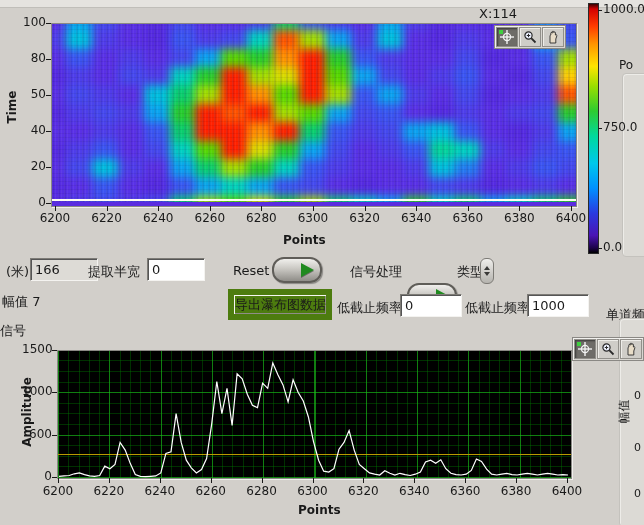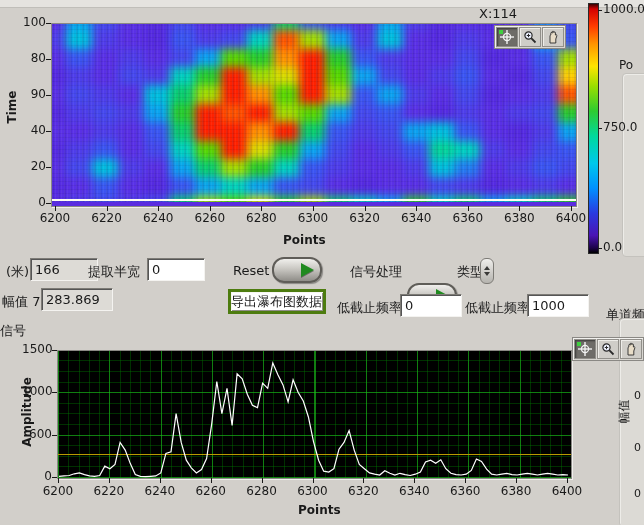--- a/index.html
+++ b/index.html
@@ -11,23 +11,23 @@
   .tick-lbl{font-size:12px;white-space:nowrap;}
   .axis-name{font-size:12px;font-weight:bold;}
   .vlabel{transform:rotate(-90deg);transform-origin:center;}
   
   .field{border:1px solid #7d7b76;border-right-color:#f4f3f0;border-bottom-color:#f4f3f0;
          box-shadow:inset 1px 1px 0 #555;font-size:13px;padding:2px 4px;
          display:flex;align-items:center;overflow:hidden;white-space:nowrap;}
   .field.white{background:#ffffff;}
   .field.gray{background:#dddbd6;}
   
-  .btn{background:#ffffff;border:3px solid #4d7c0f;
+  .btn{background:#4d7c0f;border:6px solid #4d7c0f;
        box-shadow:inset 1px 1px 0 #f7f6f3,inset -1px -1px 0 #8f8d88;
-       font-size:13px;display:flex;align-items:center;justify-content:flex-start;
+       font-size:13px;display:flex;align-items:center;justify-content:flex-end;
        white-space:nowrap;cursor:pointer;}
   
   .switch{width:46px;height:22px;border-radius:12px;border:2px solid #5f5d58;
           background:linear-gradient(180deg,#f0efec 0%,#c9c7c2 45%,#8f8d88 100%);
           box-shadow:1px 1px 1px rgba(0,0,0,.35);position:relative;cursor:pointer;}
   .switch .arrow{position:absolute;right:6px;top:4px;width:0;height:0;
           border-left:13px solid #1f8a1f;border-top:7px solid transparent;
           border-bottom:7px solid transparent;filter:drop-shadow(0 1px 0 rgba(0,0,0,.4));}
   
   .palette{display:flex;gap:1px;background:#d8d6d1;border:1px solid #8a8884;
@@ -356,23 +356,20 @@
       <span class="arrow"></span>
     </div>
 
   <div class="abs lbl" style="left:457px;top:263px;">类型</div>
   <div class="abs spin" style="left:480px;top:258px;">
     <span class="tri-u"></span>
     <span class="tri-d"></span>
   </div>
 
   <div class="abs lbl" style="left:2px;top:293px;">幅值 7</div>
-  <div class="abs field gray" style="left:41px;top:288px;width:62px;height:17px;">
-      <span>283.869</span>
-    </div>
 
   <div class="abs btn" style="left:228px;top:289px;width:92px;height:19px;">
       <span>导出瀑布图数据</span>
     </div>
 
   <div class="abs lbl" style="left:337px;top:299px;">低截止频率</div>
   <div class="abs field white" style="left:400px;top:294px;width:52px;height:17px;">
       <span>0</span>
     </div>
 
@@ -429,21 +426,21 @@
   </div>
 
   <div class="abs side-panel" style="left:619px;top:318px;width:26px;height:207px;"></div>
   <div class="abs lbl vlabel" style="left:612px;top:403px;font-size:12px;">幅值</div>
   <div id="rp-zeros" class="abs" style="left:0;top:0;"></div>
 
 <span class="abs tick-lbl" style="left: 18px; top: 15px; width: 28px; text-align: right;">100</span>
     <div class="abs" style="background: rgb(26, 26, 26); left: 46px; top: 23px; width: 5px; height: 1px;"></div>
     <span class="abs tick-lbl" style="left: 18px; top: 51px; width: 28px; text-align: right;">80</span>
     <div class="abs" style="background: rgb(26, 26, 26); left: 46px; top: 59px; width: 5px; height: 1px;"></div>
-    <span class="abs tick-lbl" style="left: 18px; top: 87px; width: 28px; text-align: right;">90</span>
+    <span class="abs tick-lbl" style="left: 18px; top: 87px; width: 28px; text-align: right;">50</span>
     <div class="abs" style="background: rgb(26, 26, 26); left: 46px; top: 95px; width: 5px; height: 1px;"></div>
     <span class="abs tick-lbl" style="left: 18px; top: 123px; width: 28px; text-align: right;">40</span>
     <div class="abs" style="background: rgb(26, 26, 26); left: 46px; top: 131px; width: 5px; height: 1px;"></div>
     <span class="abs tick-lbl" style="left: 18px; top: 159px; width: 28px; text-align: right;">20</span>
     <div class="abs" style="background: rgb(26, 26, 26); left: 46px; top: 167px; width: 5px; height: 1px;"></div>
     <span class="abs tick-lbl" style="left: 18px; top: 195px; width: 28px; text-align: right;">0</span>
     <div class="abs" style="background: rgb(26, 26, 26); left: 46px; top: 203px; width: 5px; height: 1px;"></div>
     <span class="abs tick-lbl" style="left: 37px; top: 211px; width: 36px; text-align: center;">6200</span>
     <div class="abs" style="background: rgb(26, 26, 26); left: 55px; top: 206px; width: 1px; height: 5px;"></div>
     <span class="abs tick-lbl" style="left: 88.6px; top: 211px; width: 36px; text-align: center;">6220</span>

